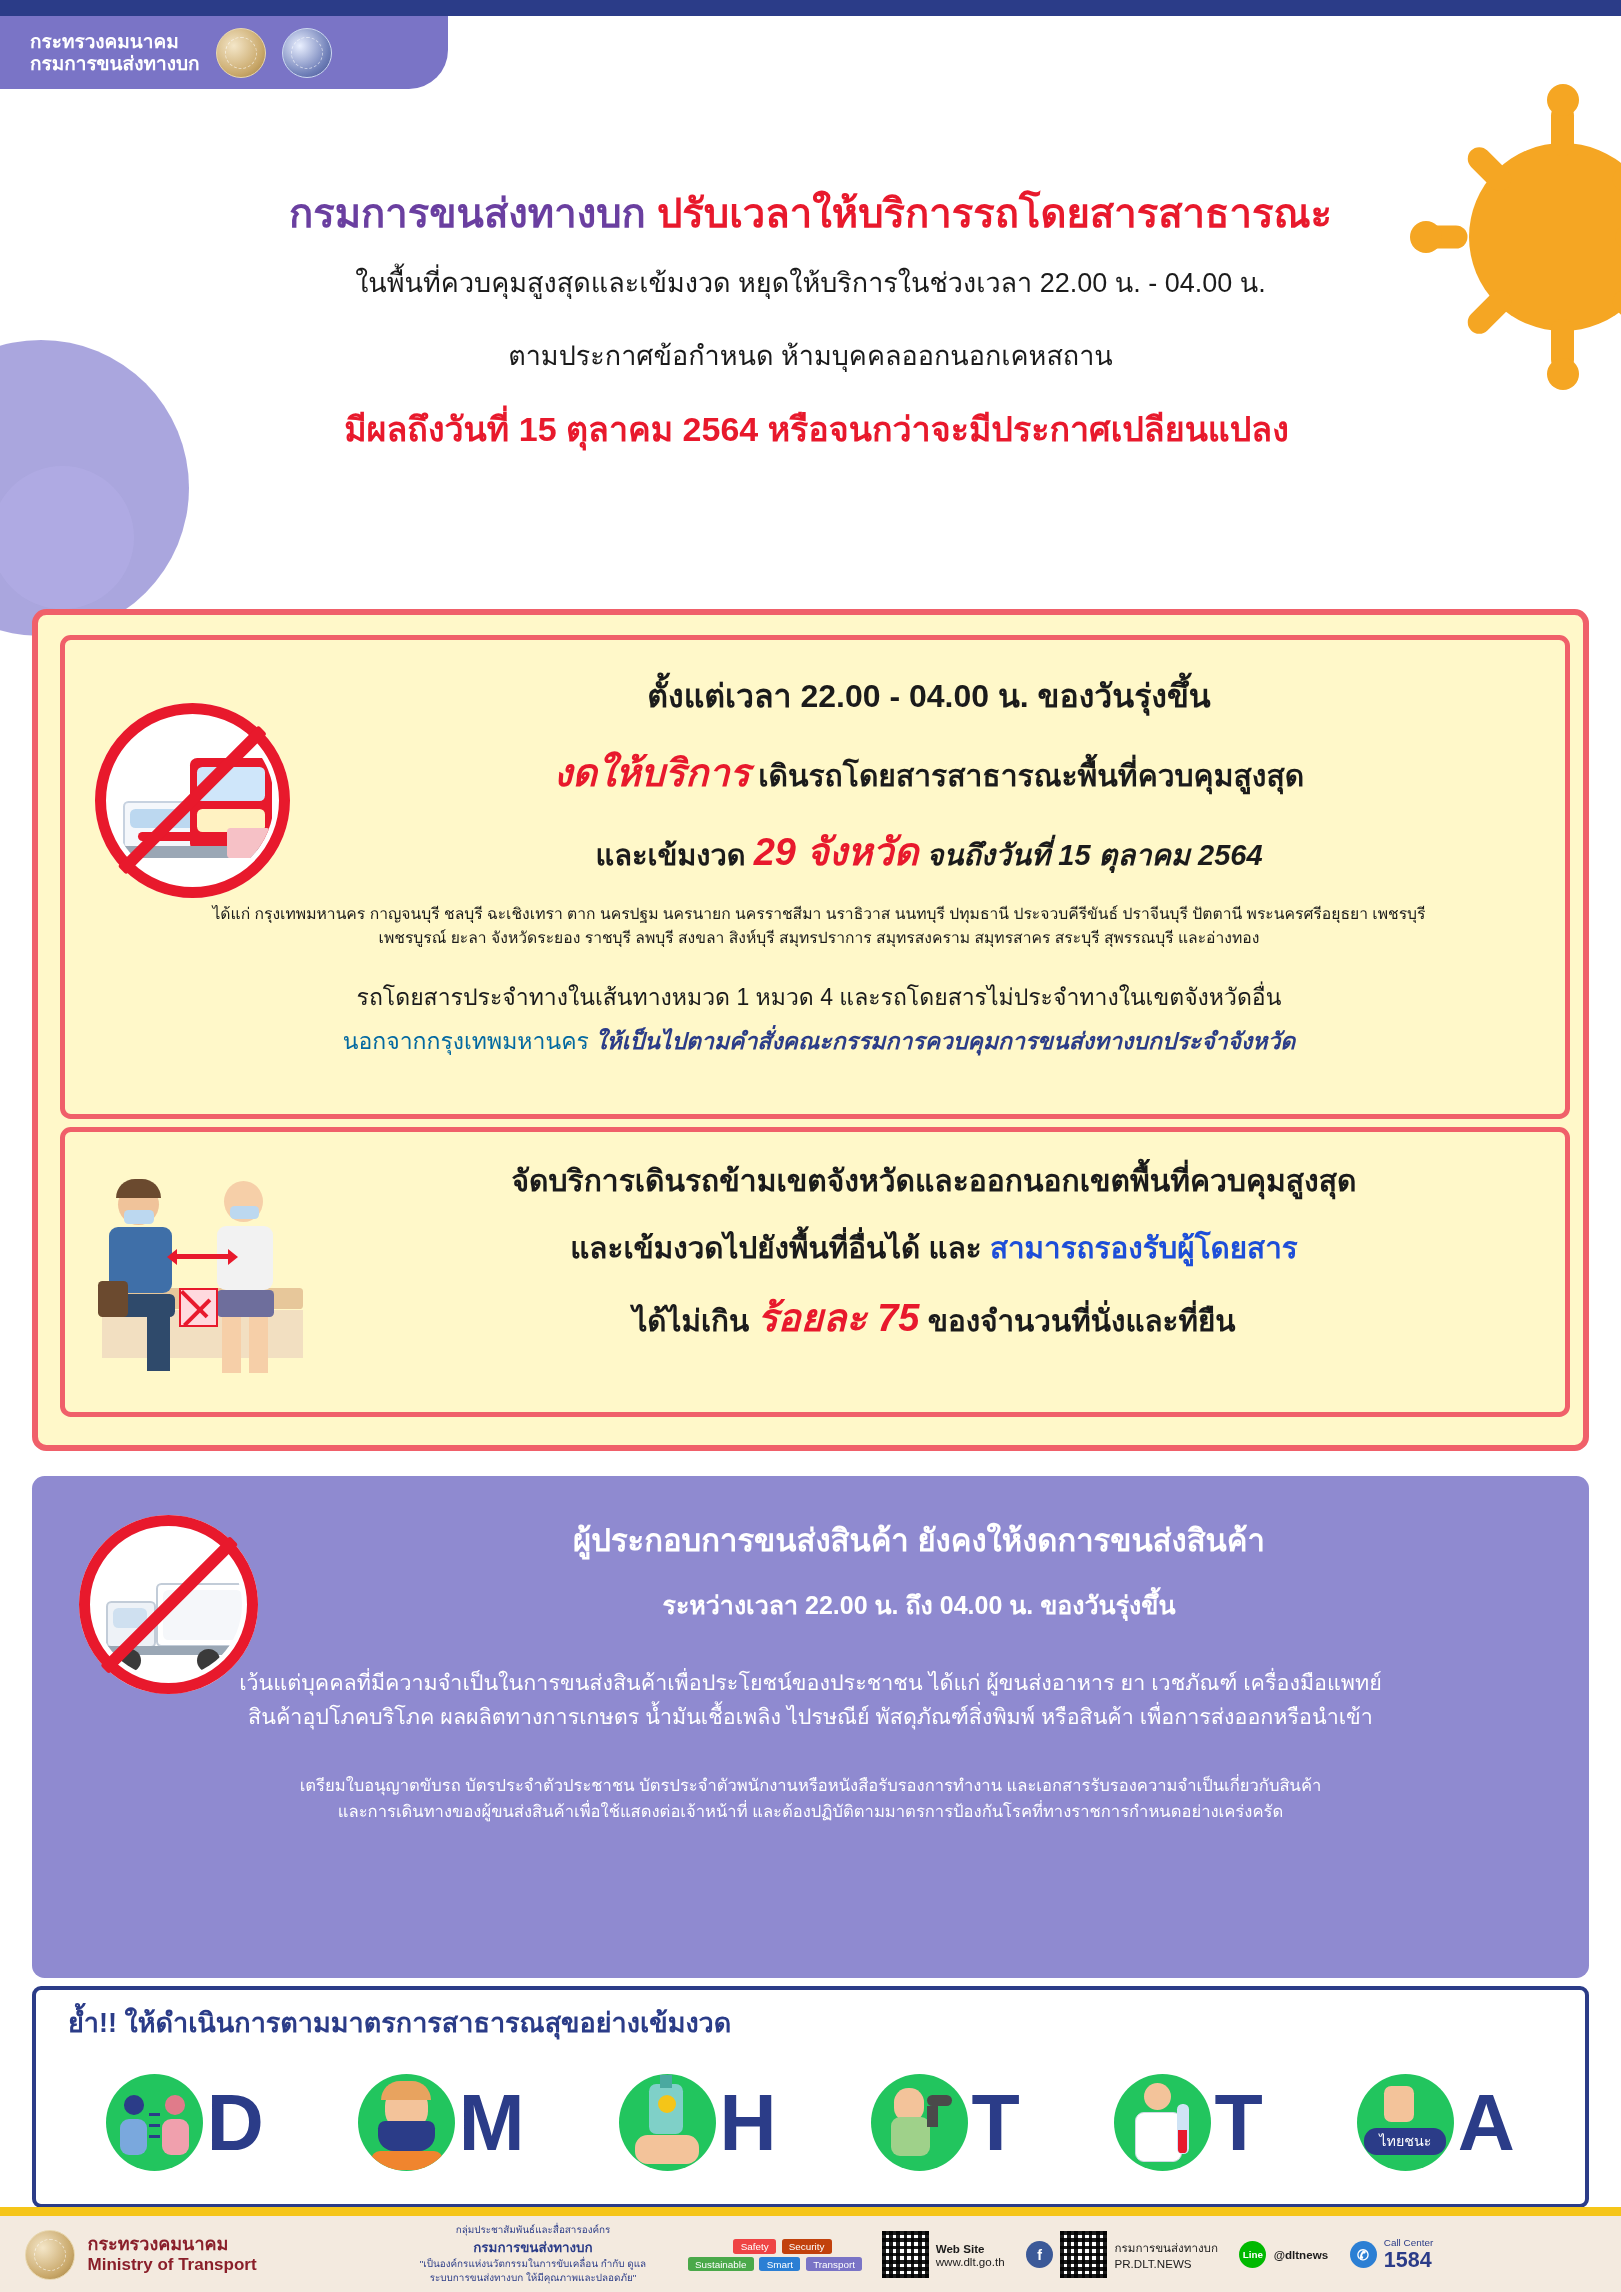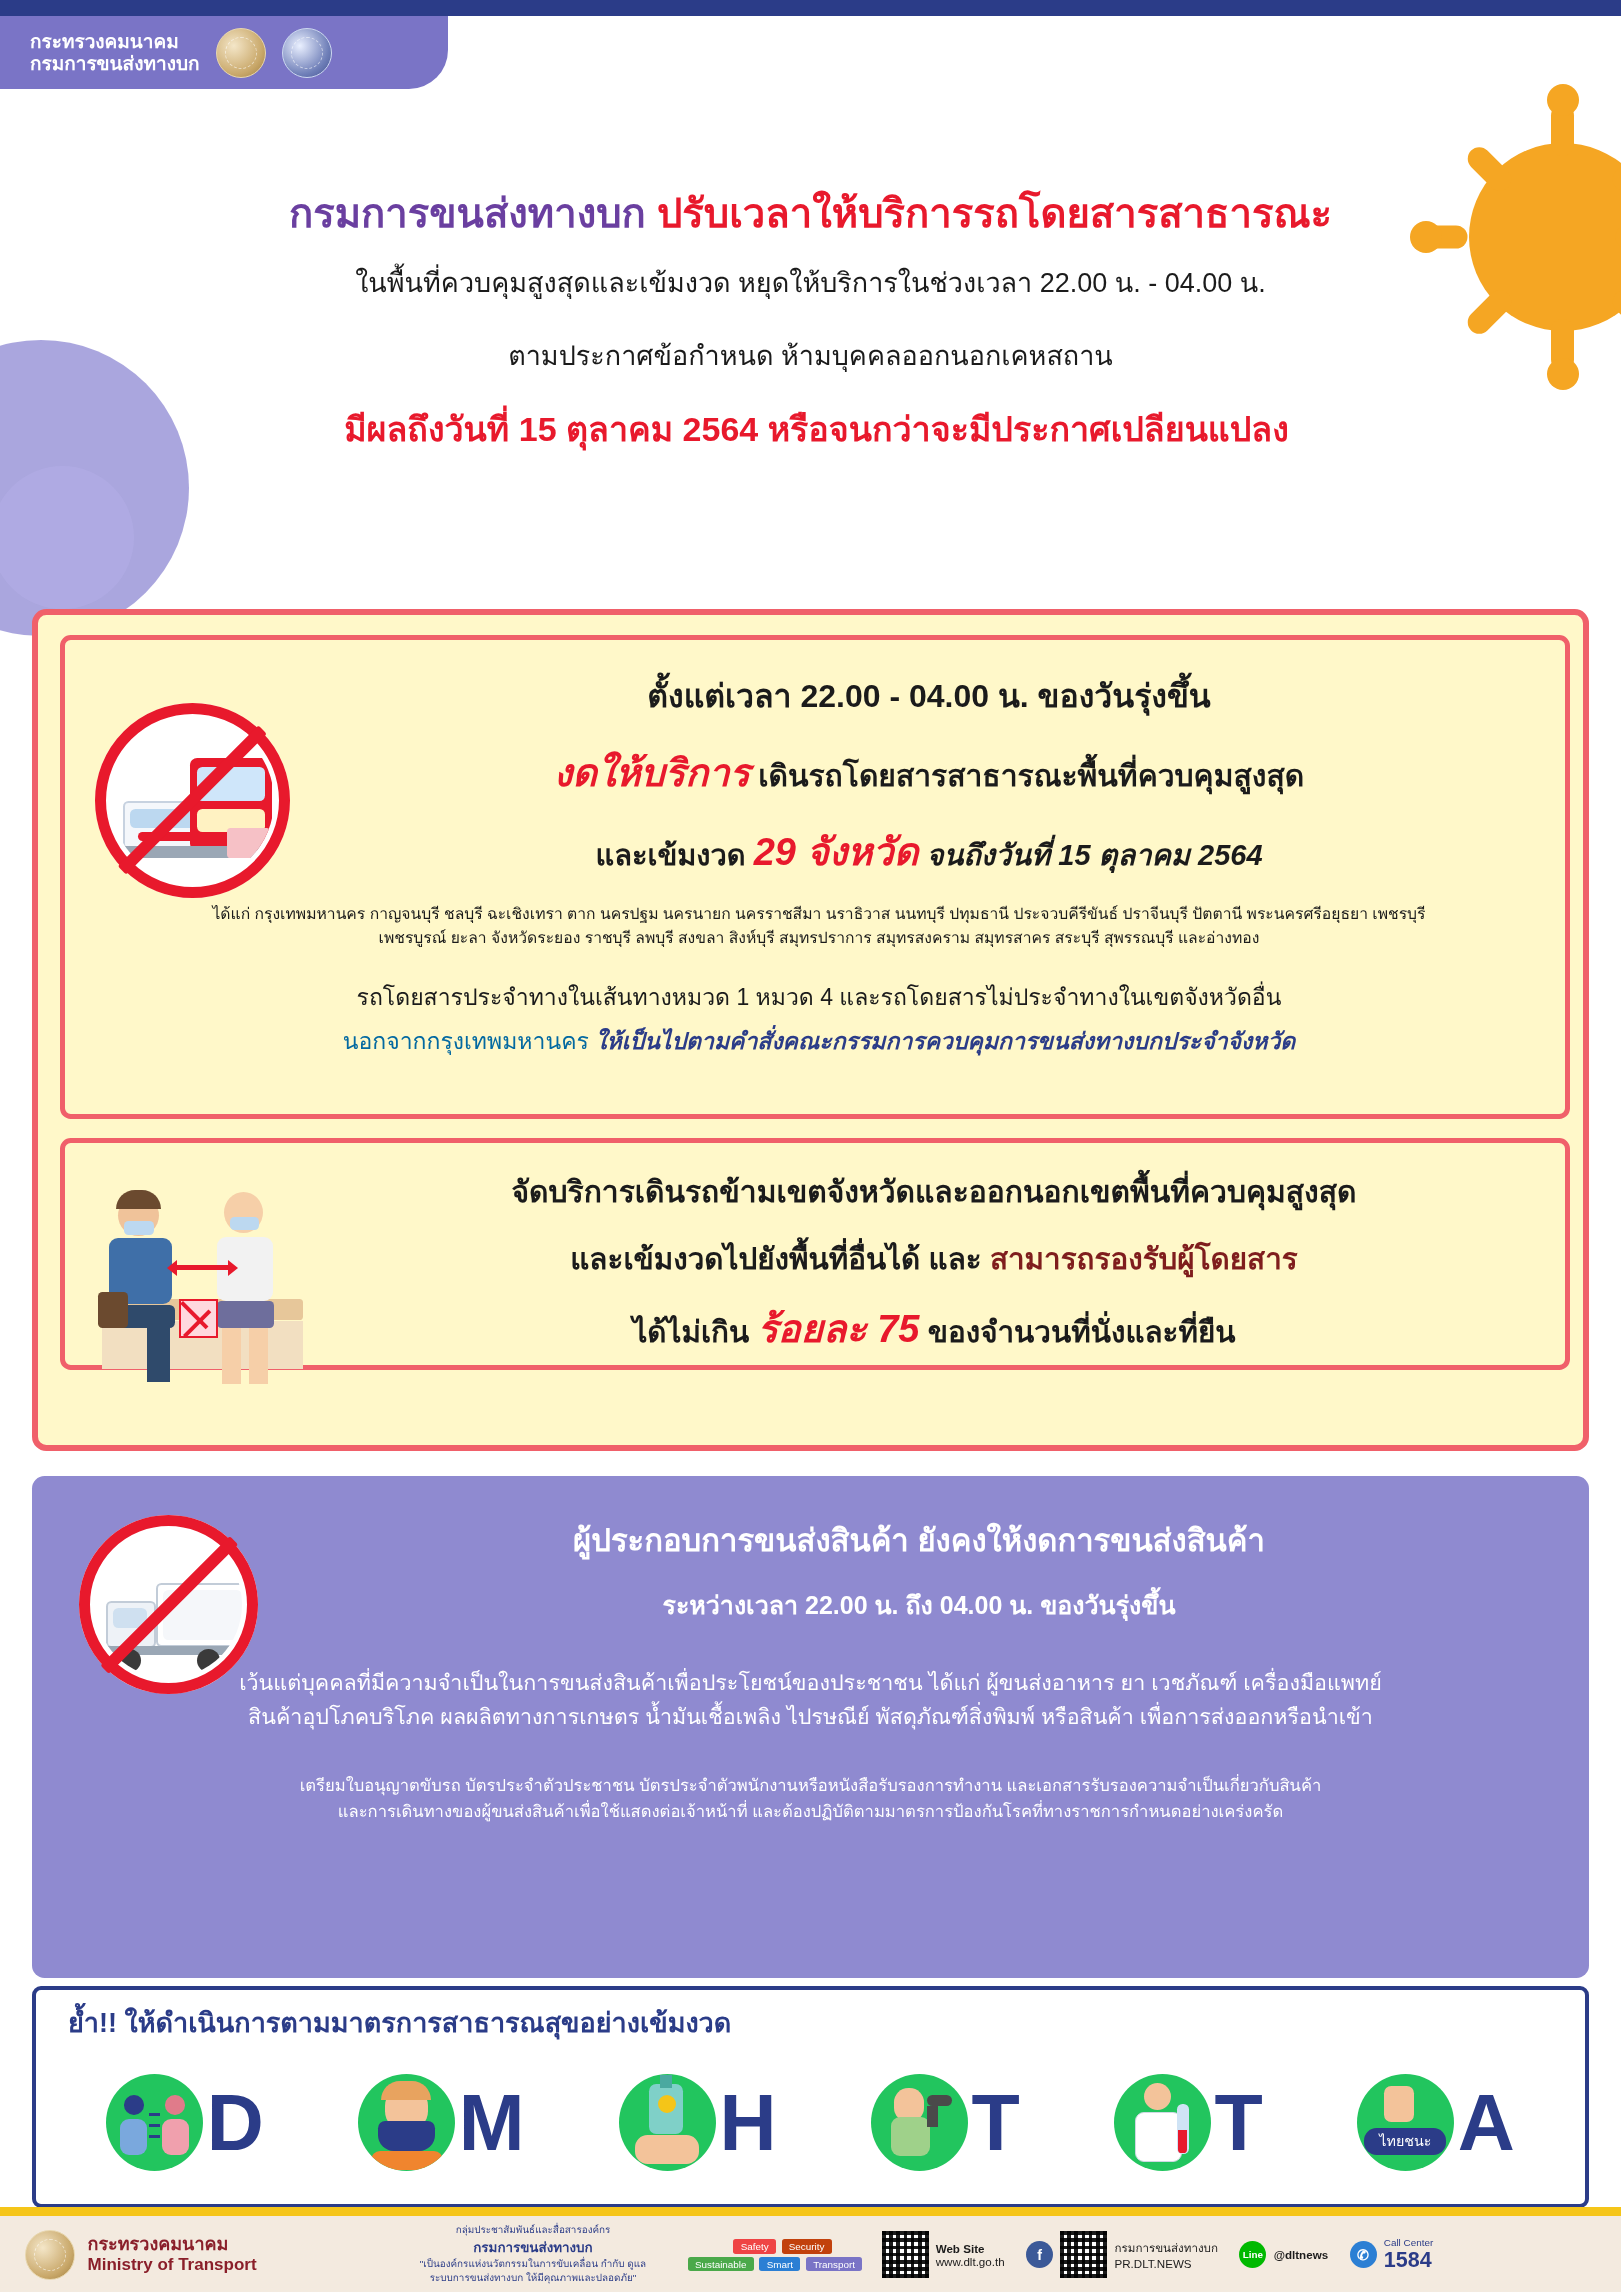--- a/index.html
+++ b/index.html
@@ -72,21 +72,21 @@
 
   
   .yellow-panel {
     position:absolute; left:32px; top:609px; width:1557px; height:842px;
     background:#fff8c9; border:6.3px solid #f0606a; border-radius:14.3px;
   }
   .card {
     position:absolute; background:#fff8c9; border:5.4px solid #f0606a; border-radius:10.7px;
   }
   .card-a { left:21.5px; top:19.7px; width:1510px; height:484px; }
-  .card-b { left:21.5px; top:523px; width:1510px; height:232px; }
+  .card-b { left:21.5px; top:512px; width:1510px; height:290px; }
 
   .c-l1 { font-size:32px; font-weight:bold; color:#1b1b1b; text-align:center; }
   .c-red-big { font-size:38px; font-weight:bold; color:#e8192c; font-style:italic; }
   .c-l2 { font-size:30px; font-weight:bold; color:#1b1b1b; text-align:center; }
   .c-l3 { font-size:29px; font-weight:bold; color:#1b1b1b; text-align:center; }
   .prov-list {
     font-size:15.7px; color:#1b1b1b; text-align:center; line-height:1.55;
   }
   .c-l4 { font-size:23px; color:#1b1b1b; text-align:center; line-height:1.6; }
   .c-l4 .hi { color:#2b3c88; font-weight:bold; font-style:italic; }
@@ -276,21 +276,21 @@
       <div style="position:absolute; left:86px; top:170px; width:36px; height:3.6px; background:#e8192c; transform:rotate(-45deg); transform-origin:left top;"></div>
       <div style="position:absolute; left:75px; top:100px; width:57px; height:5.4px; background:#e8192c;"></div>
       <div style="position:absolute; left:70px; top:95px; width:0; height:0; border-top:8px solid transparent; border-bottom:8px solid transparent; border-right:10.7px solid #e8192c;"></div>
       <div style="position:absolute; left:131px; top:95px; width:0; height:0; border-top:8px solid transparent; border-bottom:8px solid transparent; border-left:10.7px solid #e8192c;"></div>
     </div>
 
     <div style="position:absolute; left:256px; top:25px; width:1227px;">
       <div class="c-l1" style="font-size:30px;">จัดบริการเดินรถข้ามเขตจังหวัดและออกนอกเขตพื้นที่ควบคุมสูงสุด</div>
       <div class="c-l2" style="margin-top:19.7px; font-size:29.6px;">
         <span>และเข้มงวดไปยังพื้นที่อื่นได้  และ</span>
-        <span style="color:#7f1d1d;">สามารถรองรับผู้โดยสาร</span>
+        <span style="color:#1d4ed8;">สามารถรองรับผู้โดยสาร</span>
       </div>
       <div class="c-l2" style="margin-top:16px; font-size:29.6px;">
         <span>ได้ไม่เกิน</span>
         <span class="c-red-big">ร้อยละ 75</span>
         <span>ของจำนวนที่นั่งและที่ยืน</span>
       </div>
     </div>
   </div>
 </div>
 

